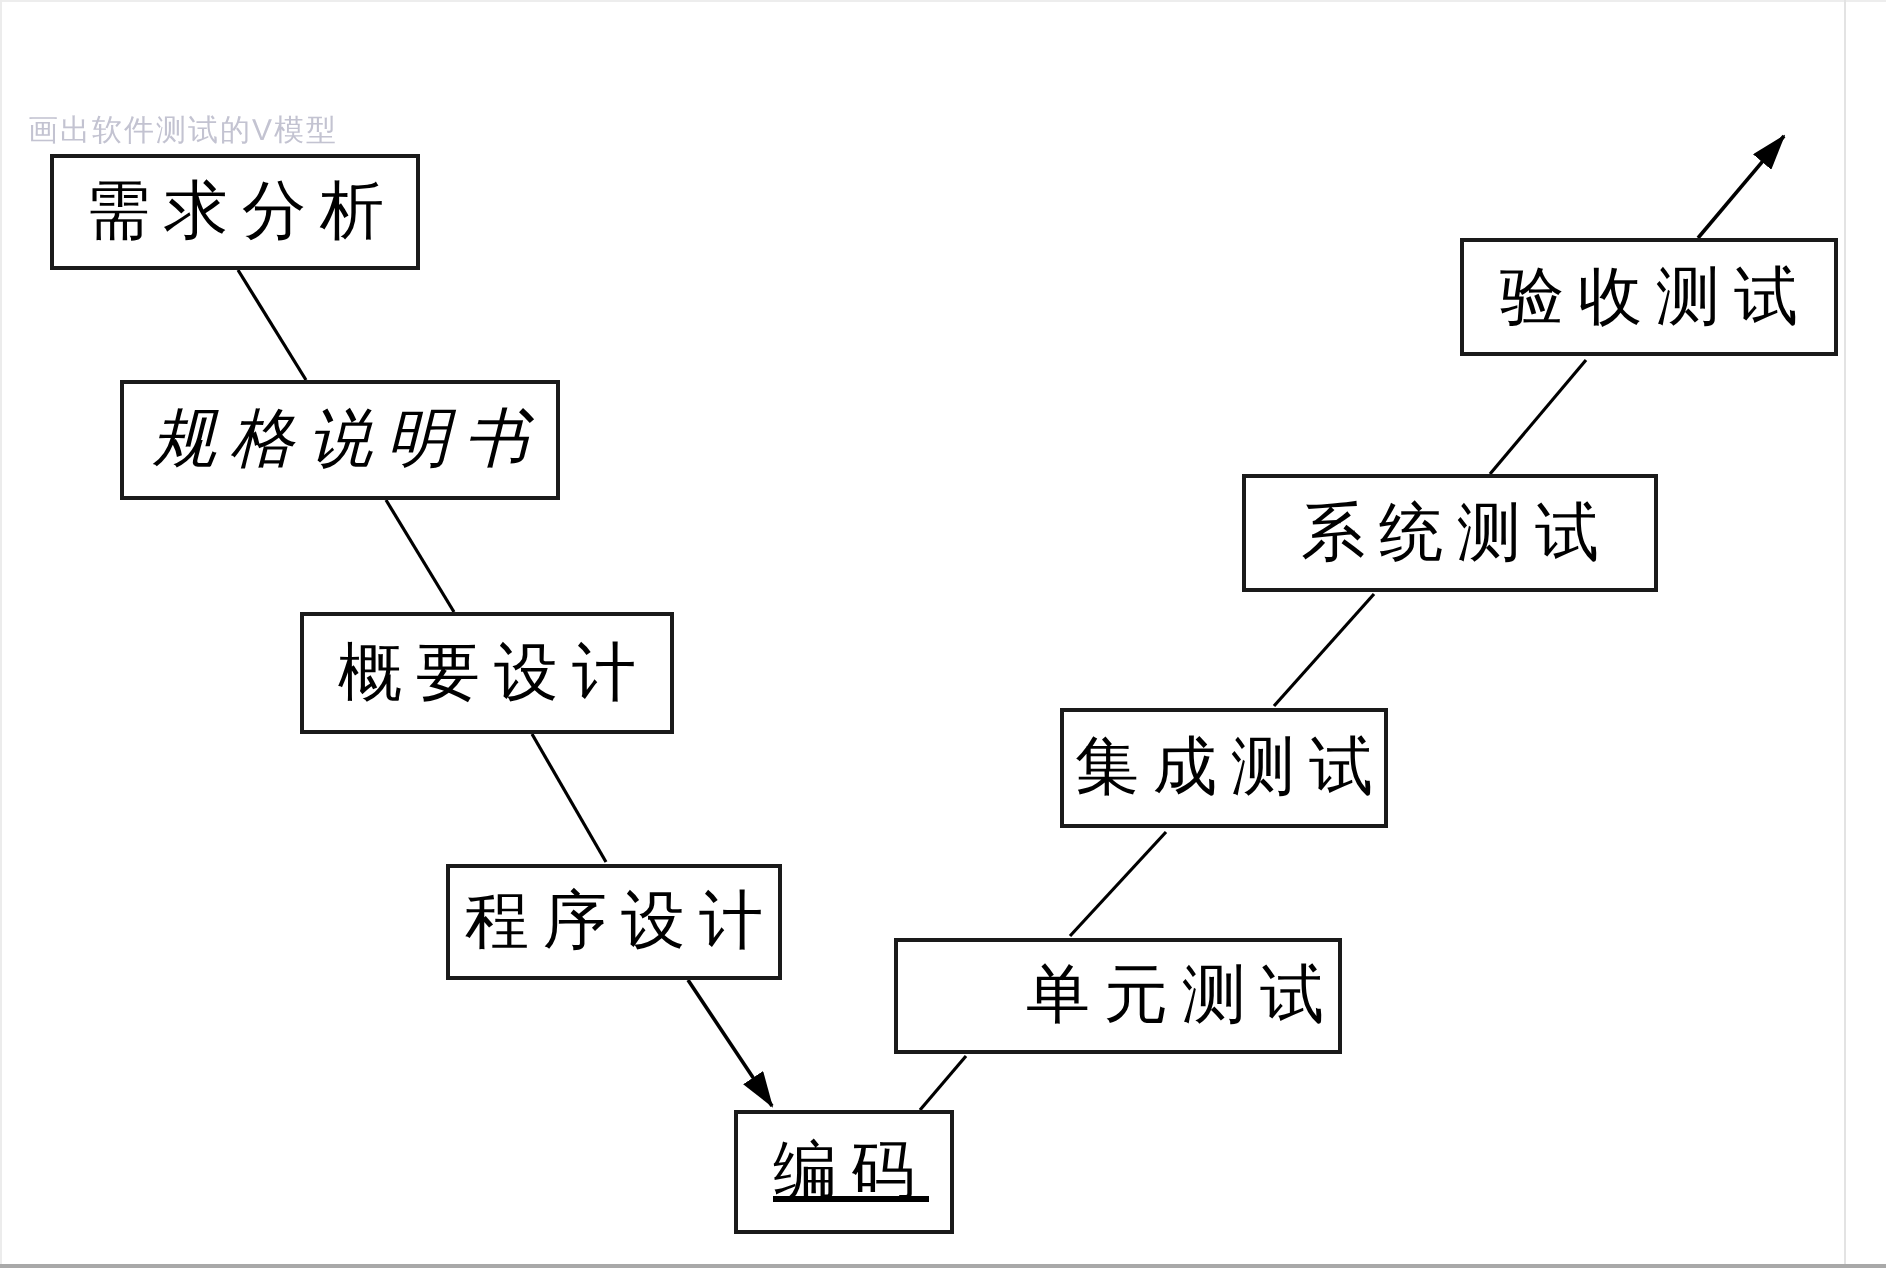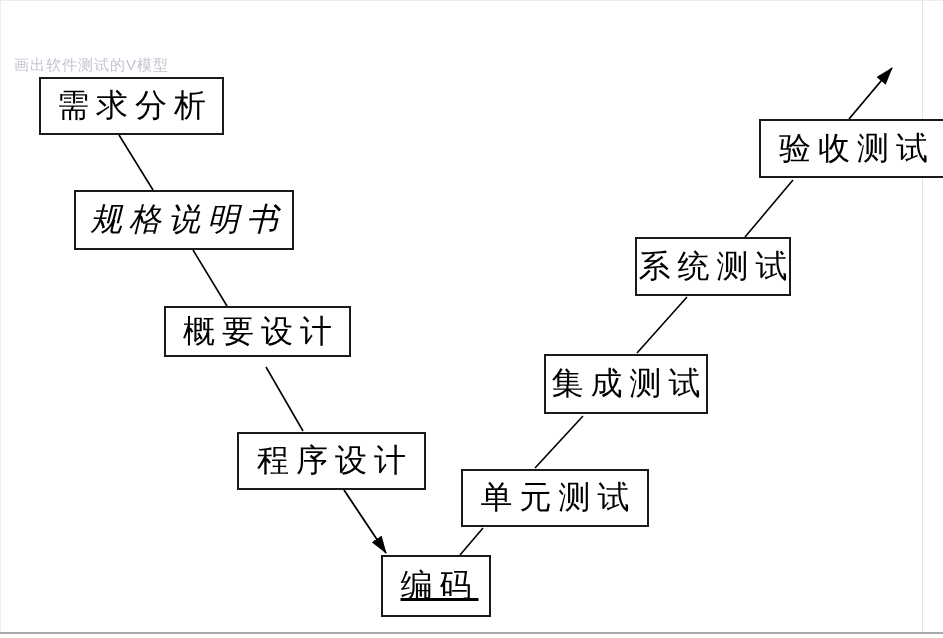--- a/index.html
+++ b/index.html
@@ -56,31 +56,30 @@
     border: 2px solid #1a1a1a;
     display: flex;
     align-items: center;
     justify-content: center;
     font-family: "Liberation Serif", "DejaVu Serif", serif;
     font-size: 32px;
     color: #000000;
     letter-spacing: 7px;
     text-indent: 7px; 
     white-space: nowrap;
-    margin-left: 14px;
   }
   .node-requirements { left: 25px;  top: 77px;  width: 185px; height: 58px; }
   .node-spec         { left: 60px;  top: 190px; width: 220px; height: 60px; font-style: italic; }
-  .node-hld          { left: 150px; top: 306px; width: 187px; height: 51px; }
-  .node-progdesign   { left: 223px; top: 432px; width: 189px; height: 58px; }
+  .node-hld          { left: 150px; top: 306px; width: 187px; height: 61px; }
+  .node-progdesign   { left: 223px; top: 432px; width: 168px; height: 58px; }
   .node-coding       { left: 367px; top: 555px; width: 110px; height: 62px; text-decoration: underline; }
-  .node-unittest     { left: 447px; top: 469px; width: 188px; height: 58px; }
+  .node-unittest     { left: 447px; top: 469px; width: 224px; height: 58px; justify-content: flex-end; }
   .node-inttest      { left: 530px; top: 354px; width: 164px; height: 60px; }
-  .node-systest      { left: 621px; top: 237px; width: 156px; height: 59px; }
-  .node-acctest      { left: 745px; top: 119px; width: 189px; height: 59px; }
+  .node-systest      { left: 621px; top: 237px; width: 208px; height: 59px; }
+  .node-acctest      { left: 730px; top: 119px; width: 189px; height: 59px; }
 </style>
 </head>
 <body>
 
 <div class="page">
 
   <div class="border-top"></div>
   <div class="border-left"></div>
   <div class="rule-right"></div>
   <div class="rule-bottom"></div>

